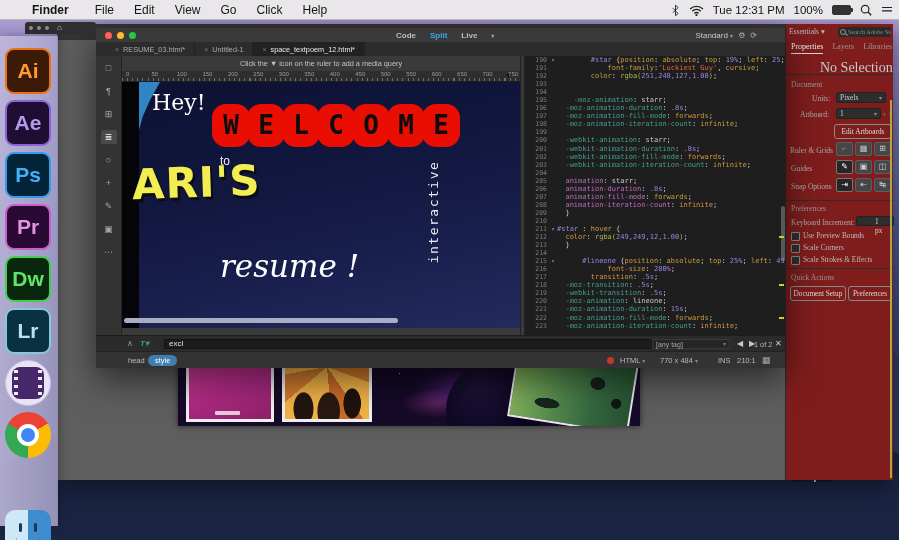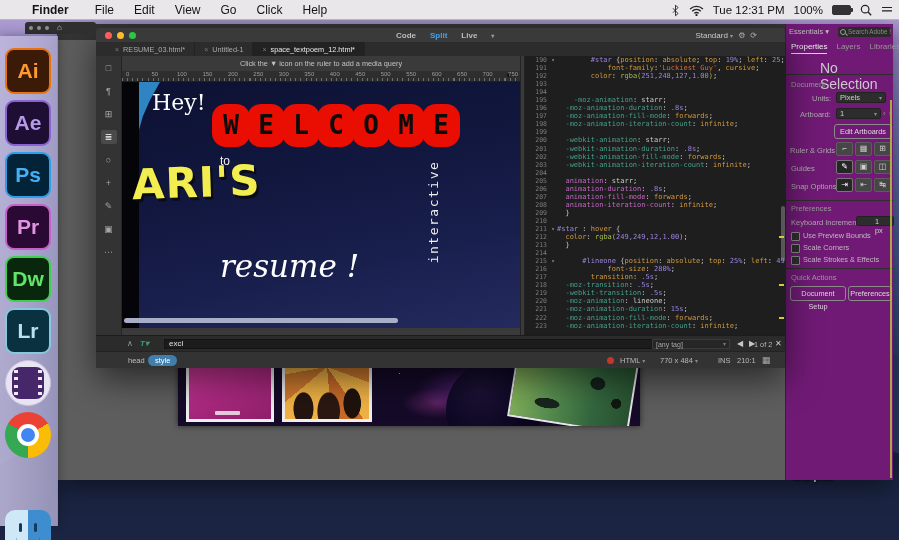--- a/index.html
+++ b/index.html
@@ -37,21 +37,21 @@
 
   
   .desktop-label{position:absolute;left:793px;top:471px;z-index:1;color:#fff;font-weight:bold;font-size:10px;
     text-shadow:0 1px 2px rgba(0,0,0,.8);}
 
   
   .il-window{position:absolute;left:57px;top:24px;width:836px;height:456px;background:#5e5e5e;z-index:2;
     box-shadow:0 8px 24px rgba(0,0,0,.45);}
   .il-topbar{position:absolute;left:0;top:0;width:836px;height:16px;background:#343434;}
   .il-title{position:absolute;left:408px;top:3px;width:150px;text-align:center;font-size:7px;color:#8d8d8d;}
-  .il-panel{position:absolute;left:728px;top:0;width:108px;height:456px;background:#701a75;border-left:1px solid #2a2a2a;box-sizing:border-box;}
+  .il-panel{position:absolute;left:728px;top:0;width:108px;height:456px;background:#7f1d1d;border-left:1px solid #2a2a2a;box-sizing:border-box;font-family:Liberation Serif, serif;}
   .il-workspace{position:absolute;left:3px;top:3px;font-size:7.5px;color:#bdbdbd;white-space:nowrap;}
   .il-search{position:absolute;left:52px;top:3px;width:53px;height:10px;background:#2a2a2a;border-radius:2px;
     font-size:6.3px;color:#8a8a8a;line-height:10px;padding-left:10px;box-sizing:border-box;white-space:nowrap;overflow:hidden;}
   .mag{position:absolute;left:2px;top:2px;width:4px;height:4px;border:1px solid #999;border-radius:50%;}
   .mag::after{content:"";position:absolute;left:3.5px;top:3.5px;width:3px;height:1px;background:#999;transform:rotate(45deg);}
   .il-tabs{position:absolute;left:0;top:18px;width:100%;display:flex;gap:9px;padding-left:5px;font-size:8px;color:#979797;}
   .il-tabs .active{color:#f0f0f0;border-bottom:1px solid #d8d8d8;padding-bottom:2px;}
   .il-noselect{position:absolute;left:5px;top:36px;font-size:14px;color:#c9c9c9;margin-left:29px;}
   .il-div{position:absolute;left:0;width:100%;height:1px;background:#2d2d2d;}
   .il-sec{position:absolute;left:5px;font-size:7.5px;color:#9a9a9a;}

